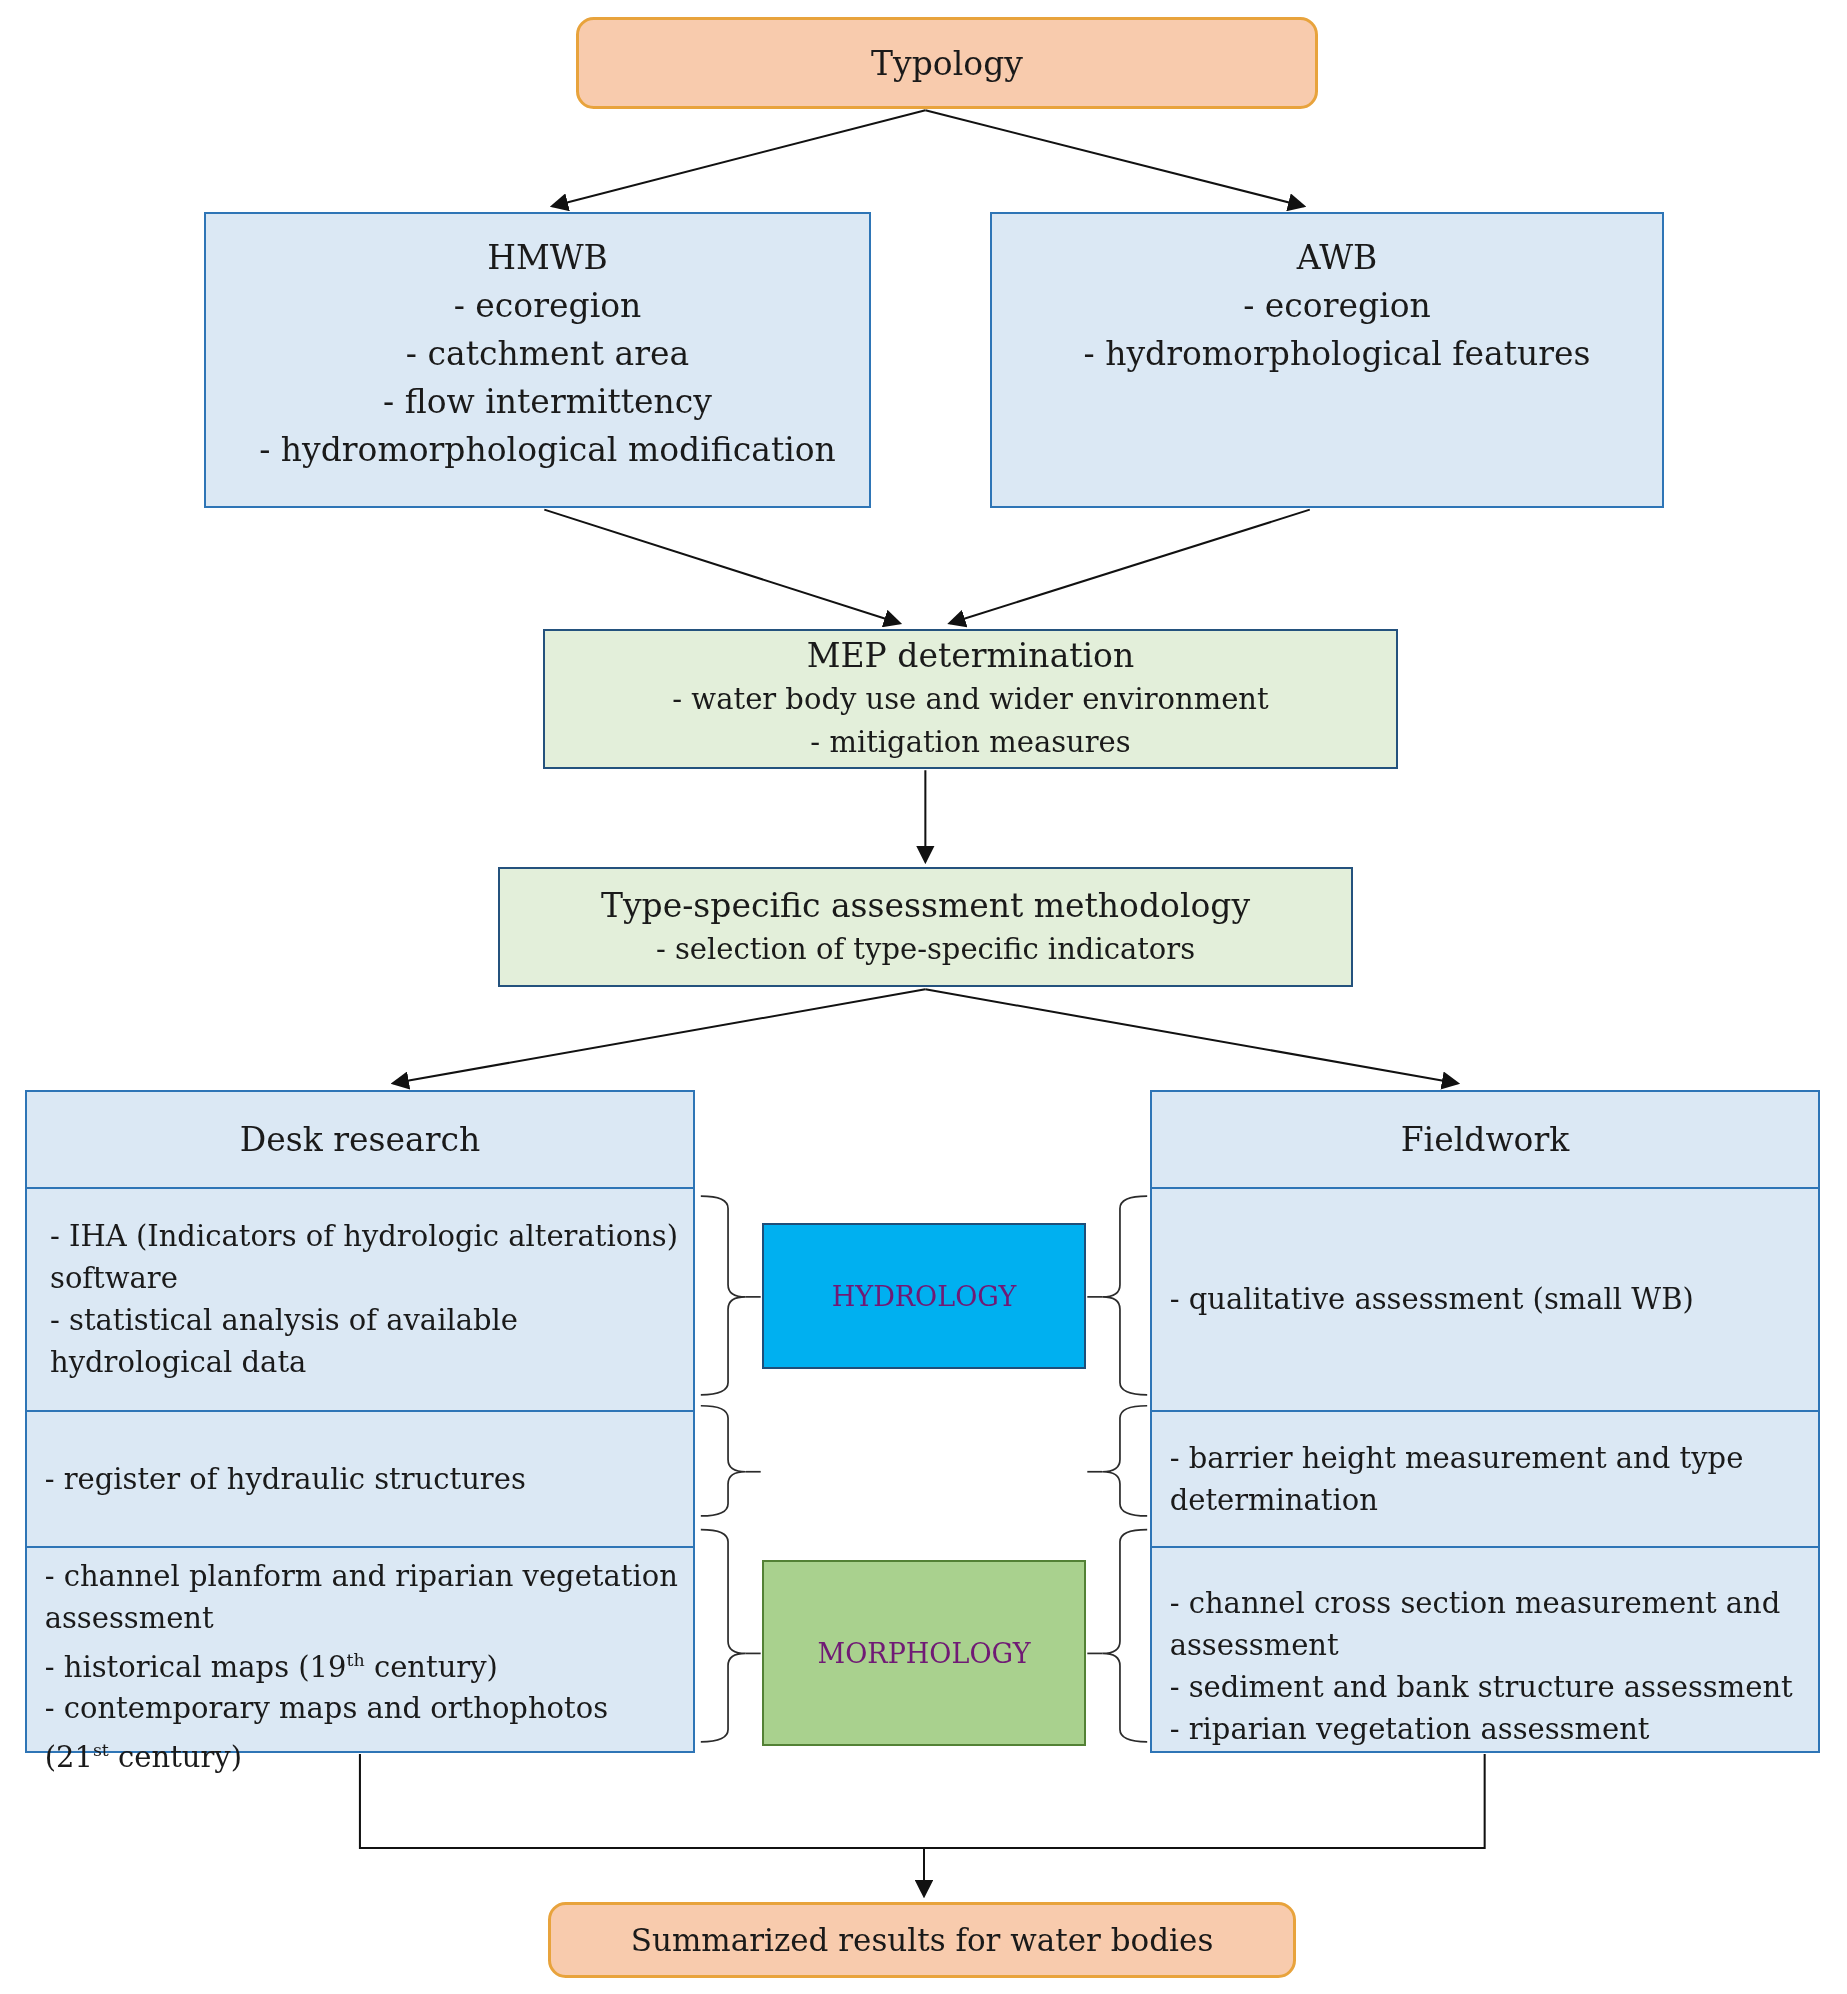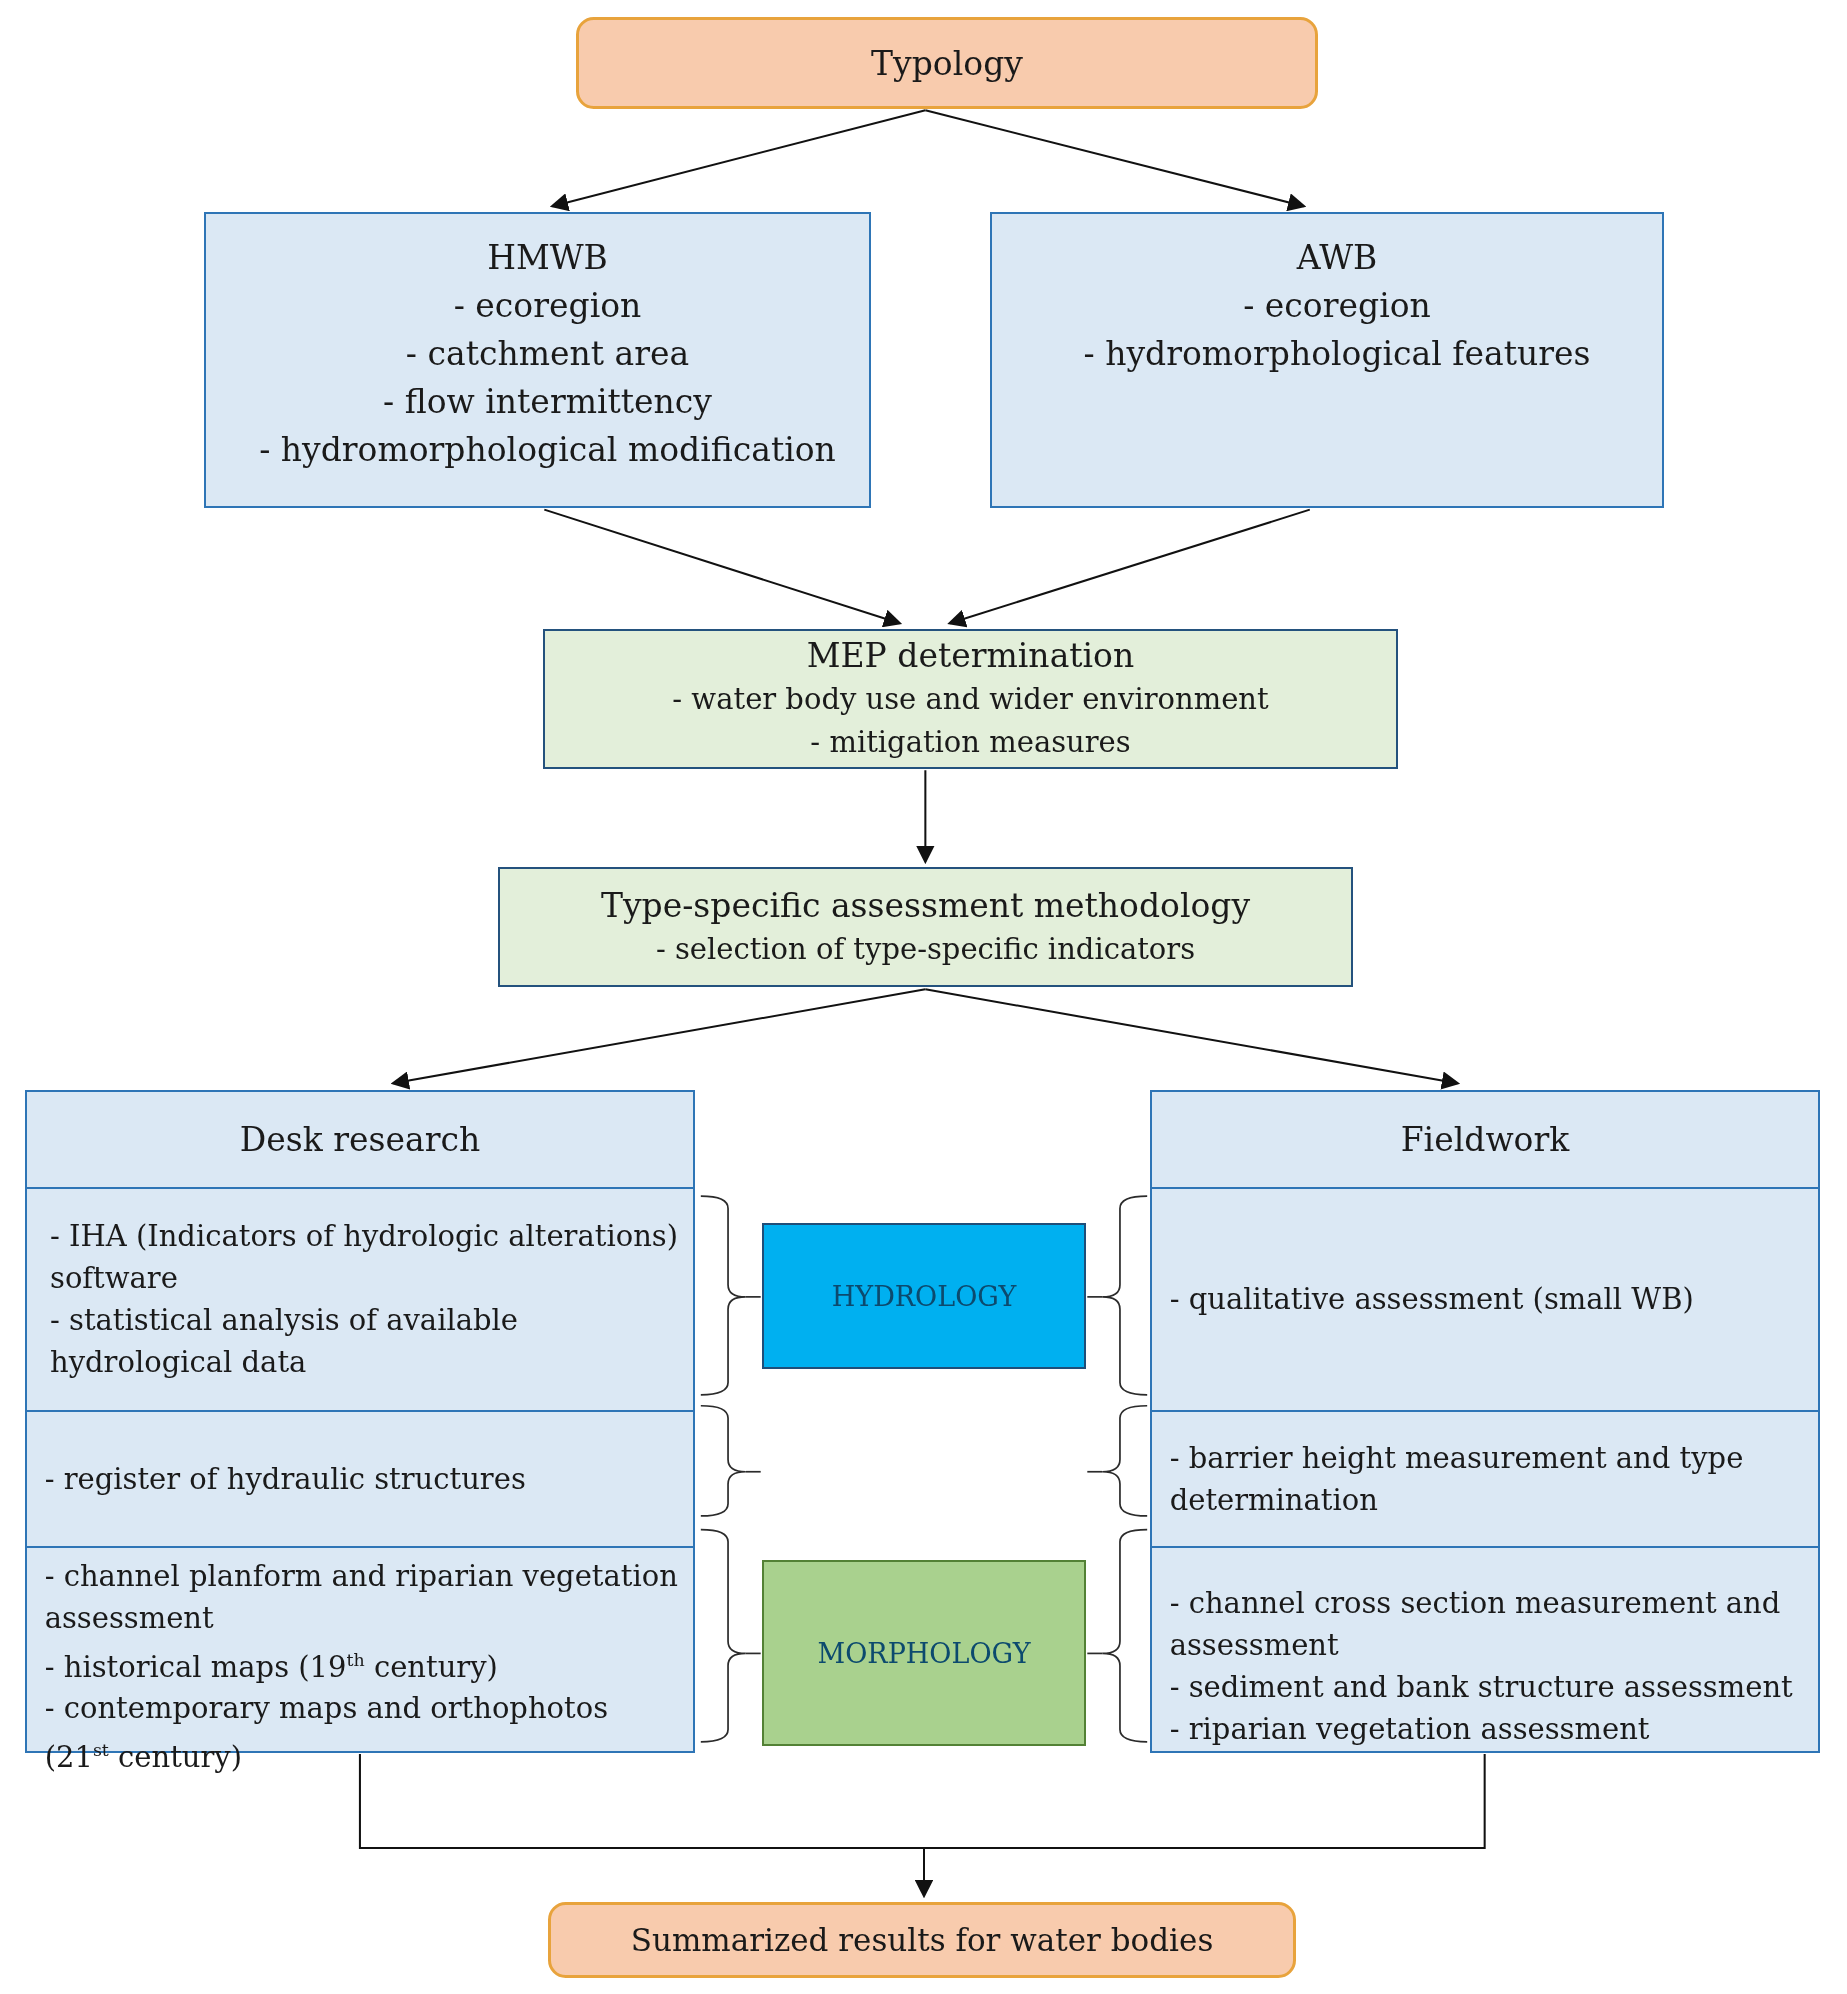--- a/index.html
+++ b/index.html
@@ -36,21 +36,21 @@
   .sect{
     border-top:2px solid #2e75b6;
     display:flex;flex-direction:column;justify-content:center;
     padding:5.4px 13.6px 5.4px 17.7px;
     font-size:29px;line-height:42px;text-align:left;
   }
   sup{font-size:0.6em;}
 
   .midbox{
     display:flex;align-items:center;justify-content:center;text-align:center;
-    color:#0c4a6e;z-index:2;
+    color:#701a75;z-index:2;
   }
   #hydrology{background:#00b0f0;border:2px solid #1f4e79;font-size:27px;}
   #longconn{background:#ffe699;border:2px solid #bf9000;font-size:24.5px;line-height:31px;}
   #morphology{background:#a9d18e;border:2px solid #538135;font-size:27px;}
 </style>
 </head>
 <body>
 
 <div id="canvas">
 

